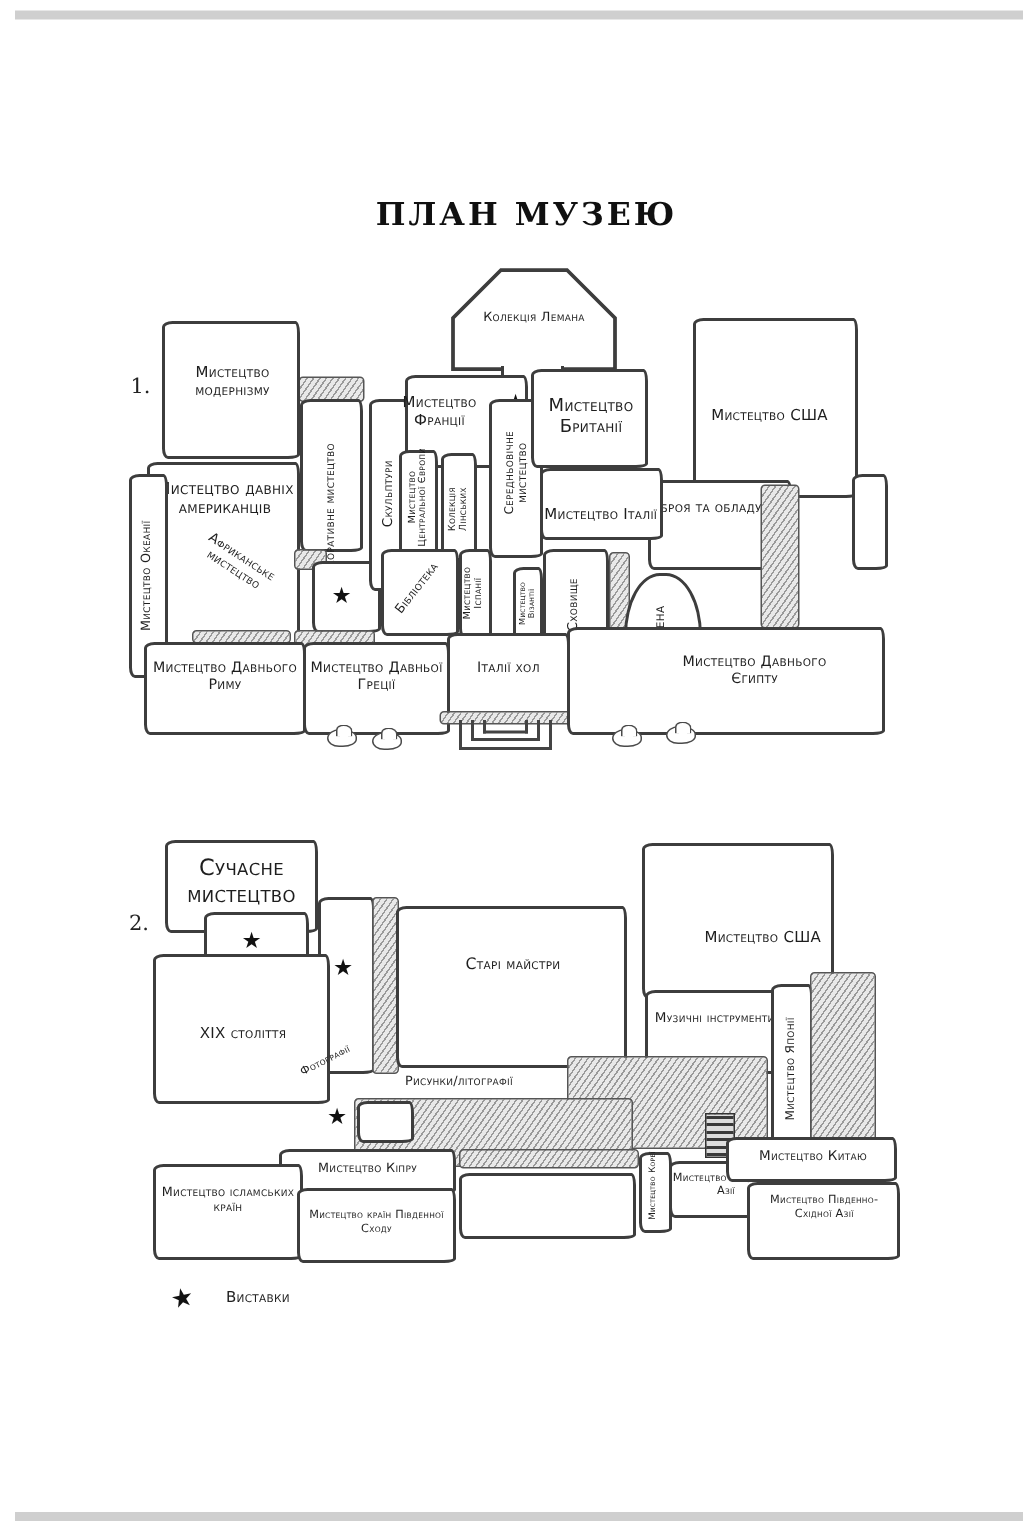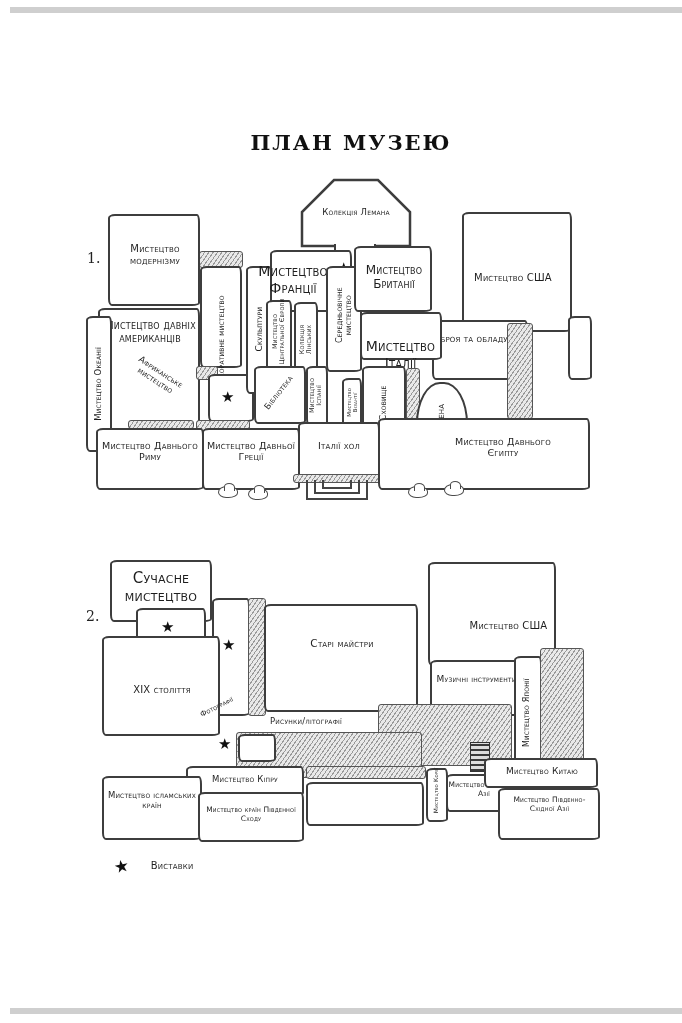--- a/index.html
+++ b/index.html
@@ -67,21 +67,21 @@
 
   <div class="hx" style="left:186px;top:366px;width:22px;height:14px"></div>
   <div class="r" style="left:198px;top:374px;width:46px;height:48px"></div>
   <div class="st" style="left:211px;top:390px">★</div>
   <div class="hx" style="left:186px;top:420px;width:54px;height:16px"></div>
 
   <div class="r" style="left:236px;top:266px;width:26px;height:128px"></div>
   <div class="vb" style="left:192px;top:324px;width:115px;font-size:9px">Скульптури</div>
 
   <div class="r" style="left:260px;top:250px;width:82px;height:62px"></div>
-  <div class="lb" style="left:243px;top:263px;width:80px;font-size:14px">Мистецтво Франції</div>
+  <div class="lb" style="left:243px;top:263px;width:80px;font-size:10px">Мистецтво Франції</div>
   <div class="st" style="left:327px;top:261px">★</div>
 
   <div class="r" style="left:256px;top:300px;width:26px;height:74px"></div>
   <div class="vb" style="left:235px;top:324px;width:68px;font-size:6.5px">Мистецтво Центральної Європи</div>
 
   <div class="r" style="left:284px;top:302px;width:24px;height:72px"></div>
   <div class="vb" style="left:267px;top:332px;width:58px;font-size:6.5px">Колекція Лінських</div>
 
   <div class="r" style="left:316px;top:266px;width:36px;height:106px"></div>
   <div class="vb" style="left:288px;top:306px;width:92px;font-size:8px">Середньовічне мистецтво</div>
@@ -89,21 +89,21 @@
   <div class="r" style="left:344px;top:246px;width:78px;height:66px"></div>
   <div class="lb" style="left:344px;top:263px;width:80px;font-size:12px">Мистецтво Британії</div>
 
   <div class="r" style="left:452px;top:212px;width:110px;height:120px"></div>
   <div class="lb" style="left:462px;top:272px;width:82px;font-size:10px">Мистецтво США</div>
 
   <div class="r" style="left:422px;top:320px;width:96px;height:60px"></div>
   <div class="lb" style="left:424px;top:333px;width:90px;font-size:9.5px">Зброя та обладунки</div>
 
   <div class="r" style="left:350px;top:312px;width:82px;height:48px"></div>
-  <div class="lb" style="left:348px;top:338px;width:85px;font-size:14px">Мистецтво Італії</div>
+  <div class="lb" style="left:348px;top:338px;width:85px;font-size:10px">Мистецтво Італії</div>
 
   <div class="r" style="left:244px;top:366px;width:52px;height:58px"></div>
   <div class="dg" style="left:237px;top:388px;width:64px;font-size:8.5px;transform:rotate(-52deg)">Бібліотека</div>
 
   <div class="r" style="left:296px;top:366px;width:22px;height:60px"></div>
   <div class="vb" style="left:280px;top:388px;width:52px;font-size:6.5px">Мистецтво Іспанії</div>
 
   <div class="r" style="left:332px;top:378px;width:20px;height:52px"></div>
   <div class="vb" style="left:319px;top:396px;width:46px;font-size:5.5px">Мистецтво Візантії</div>
 

